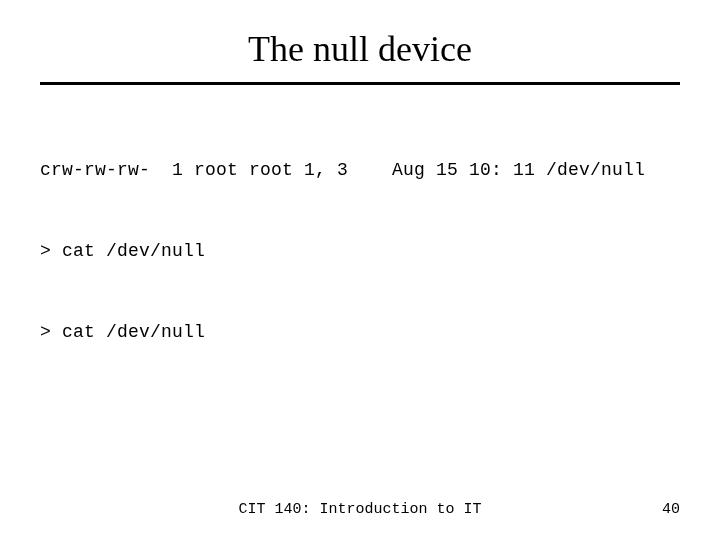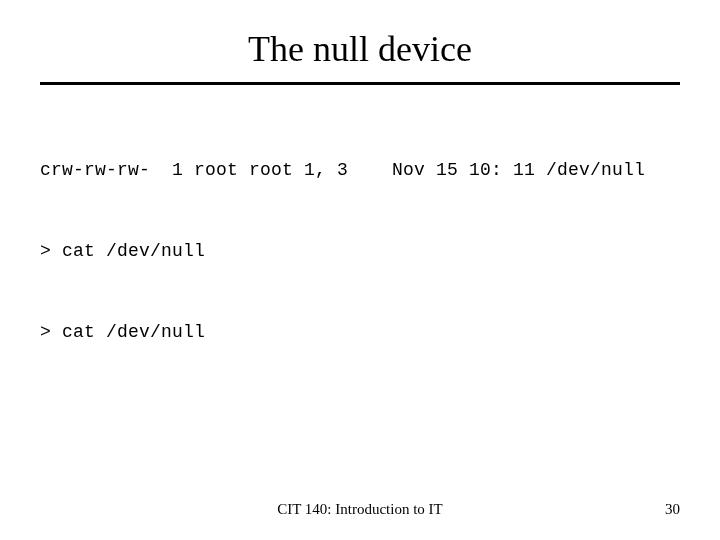--- a/index.html
+++ b/index.html
@@ -39,46 +39,47 @@
     .footer {
       position: absolute;
       bottom: 22px;
       left: 0;
       width: 100%;
       padding: 0 40px;
       font-size: 15px;
       display: flex;
       justify-content: space-between;
       align-items: baseline;
+      font-family: Liberation Mono, monospace;
     }
     .footer-left { visibility: hidden; width: 40px; }
     .footer-center { flex: 1; text-align: center; }
     .footer-right { width: 40px; text-align: right; }
   </style>
 </head>
 <body>
 
 <div class="slide">
 
   <h1 class="title">The null device</h1>
   <hr class="hr">
 
   <div class="term">
-    <div>crw-rw-rw-  1 root root 1, 3    Nov 15 10: 11 /dev/null</div>
+    <div>crw-rw-rw-  1 root root 1, 3    Aug 15 10: 11 /dev/null</div>
     <div>&gt; cat /dev/null</div>
     <div>&gt; cat /dev/null</div>
     
     
     
     
     
     
     
     
   </div>
 
   <div class="footer">
     <span class="footer-left"></span>
     <span class="footer-center">CIT 140: Introduction to IT</span>
-    <span class="footer-right">30</span>
+    <span class="footer-right">40</span>
   </div>
 
 </div>
 
 </body></html>

